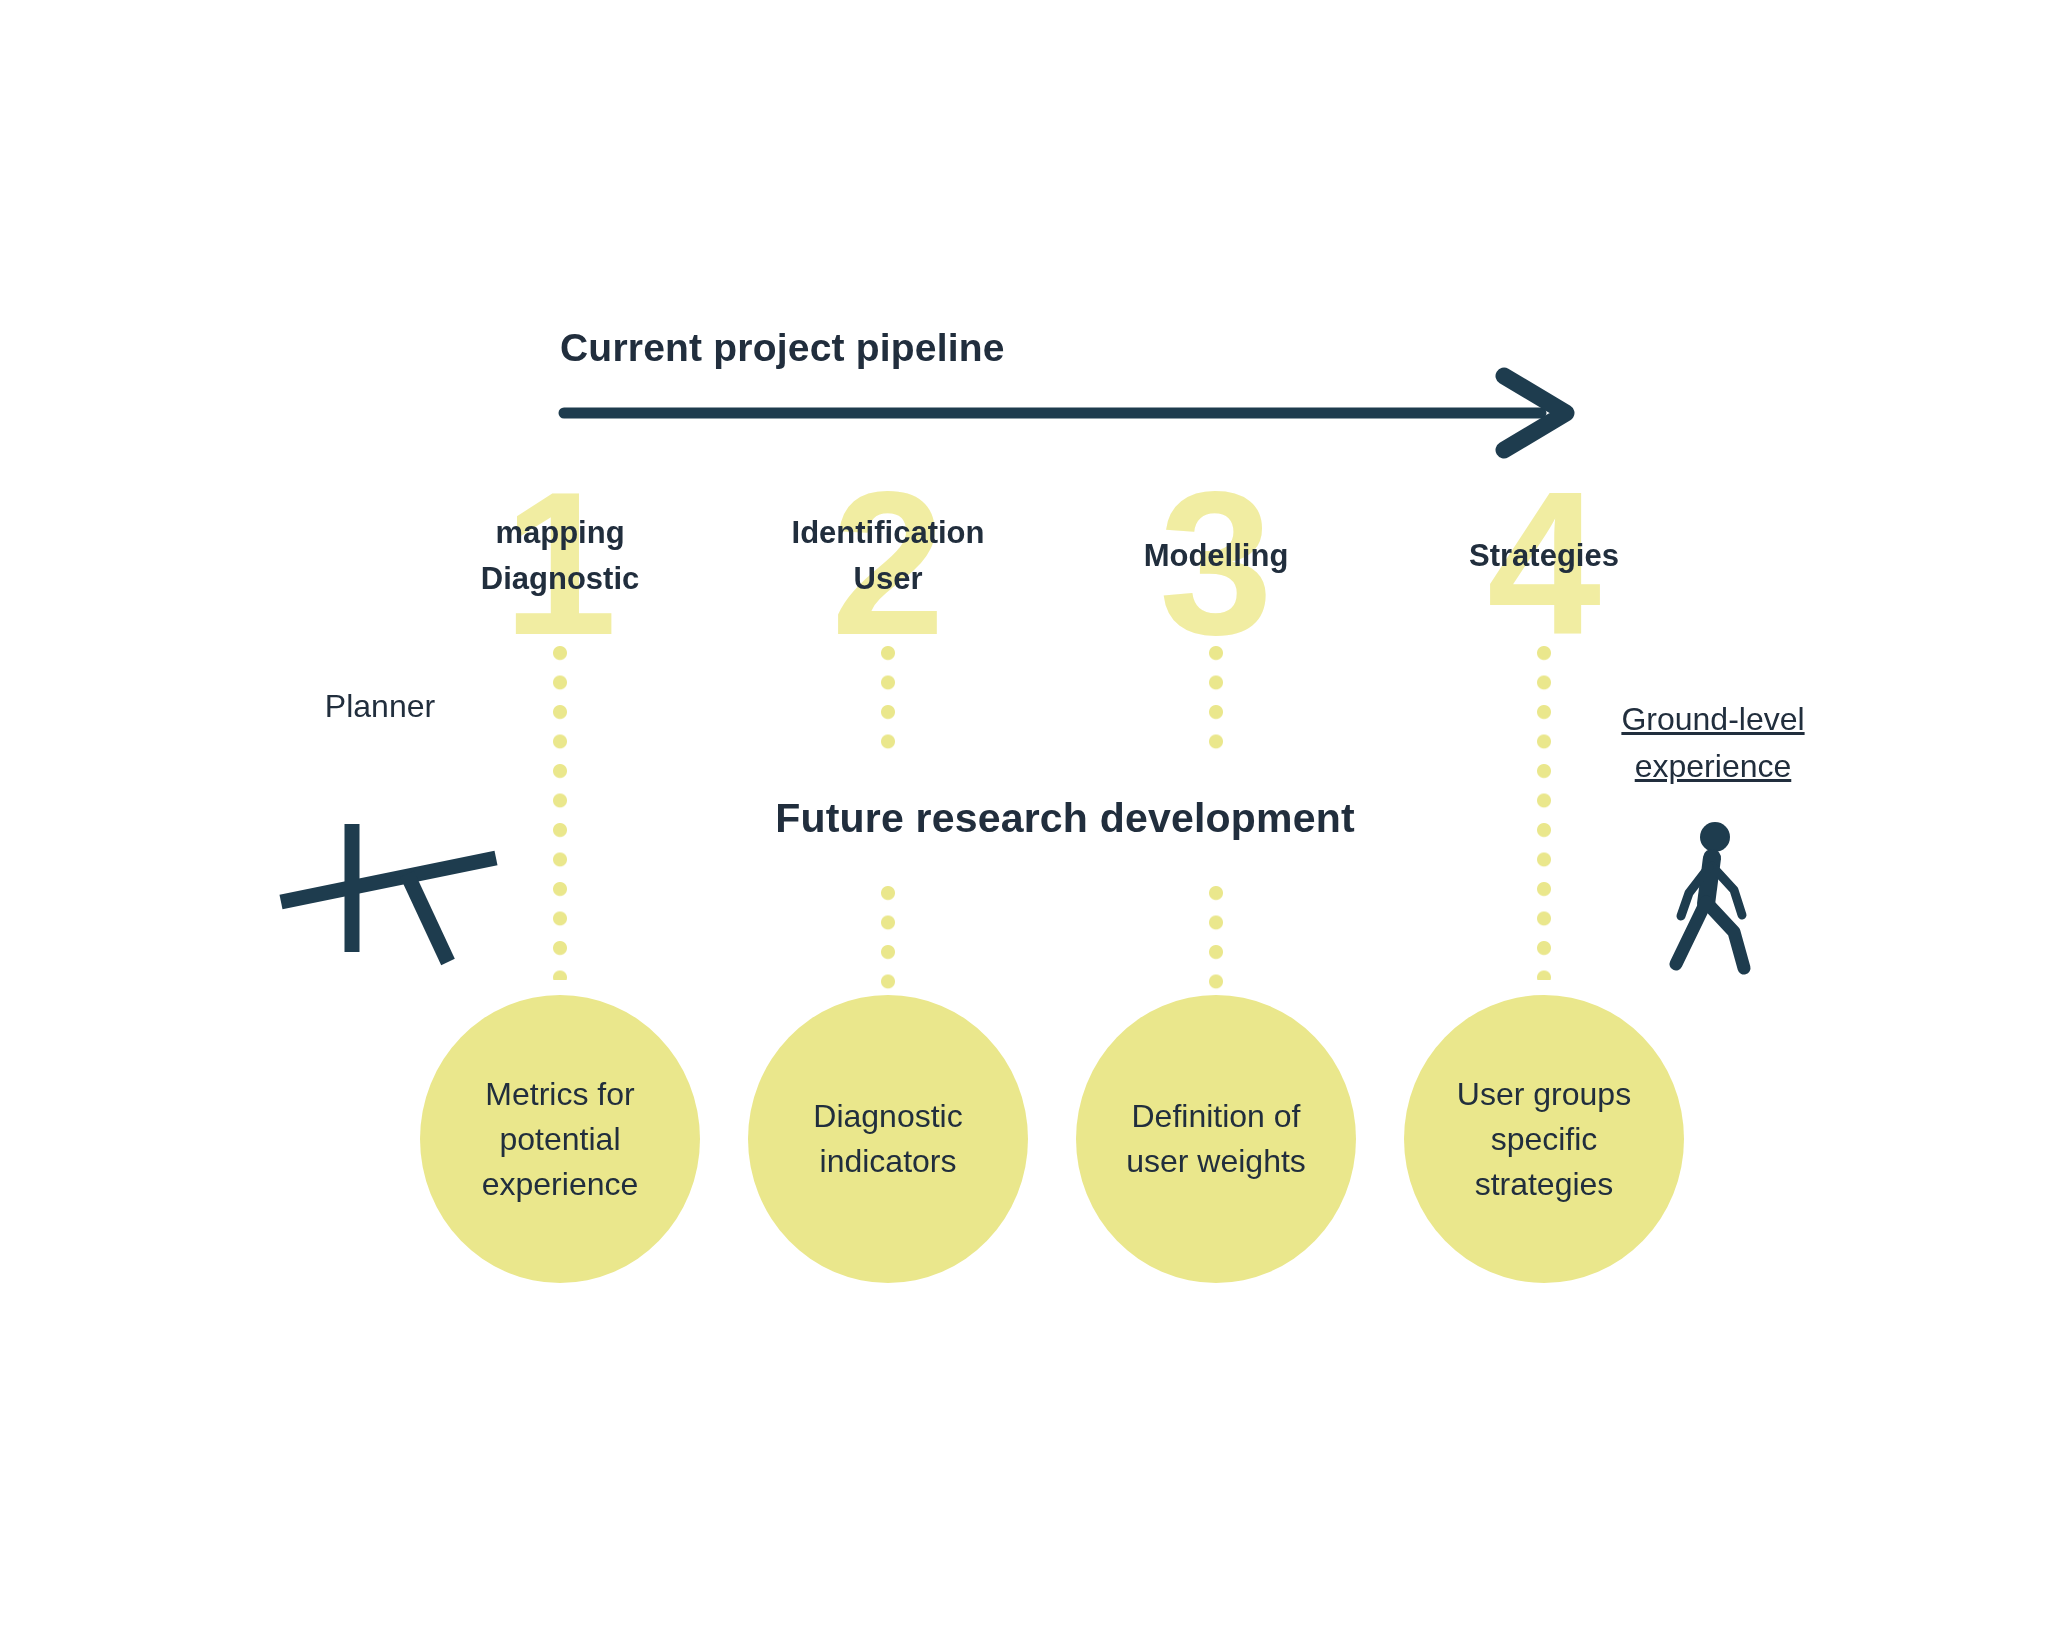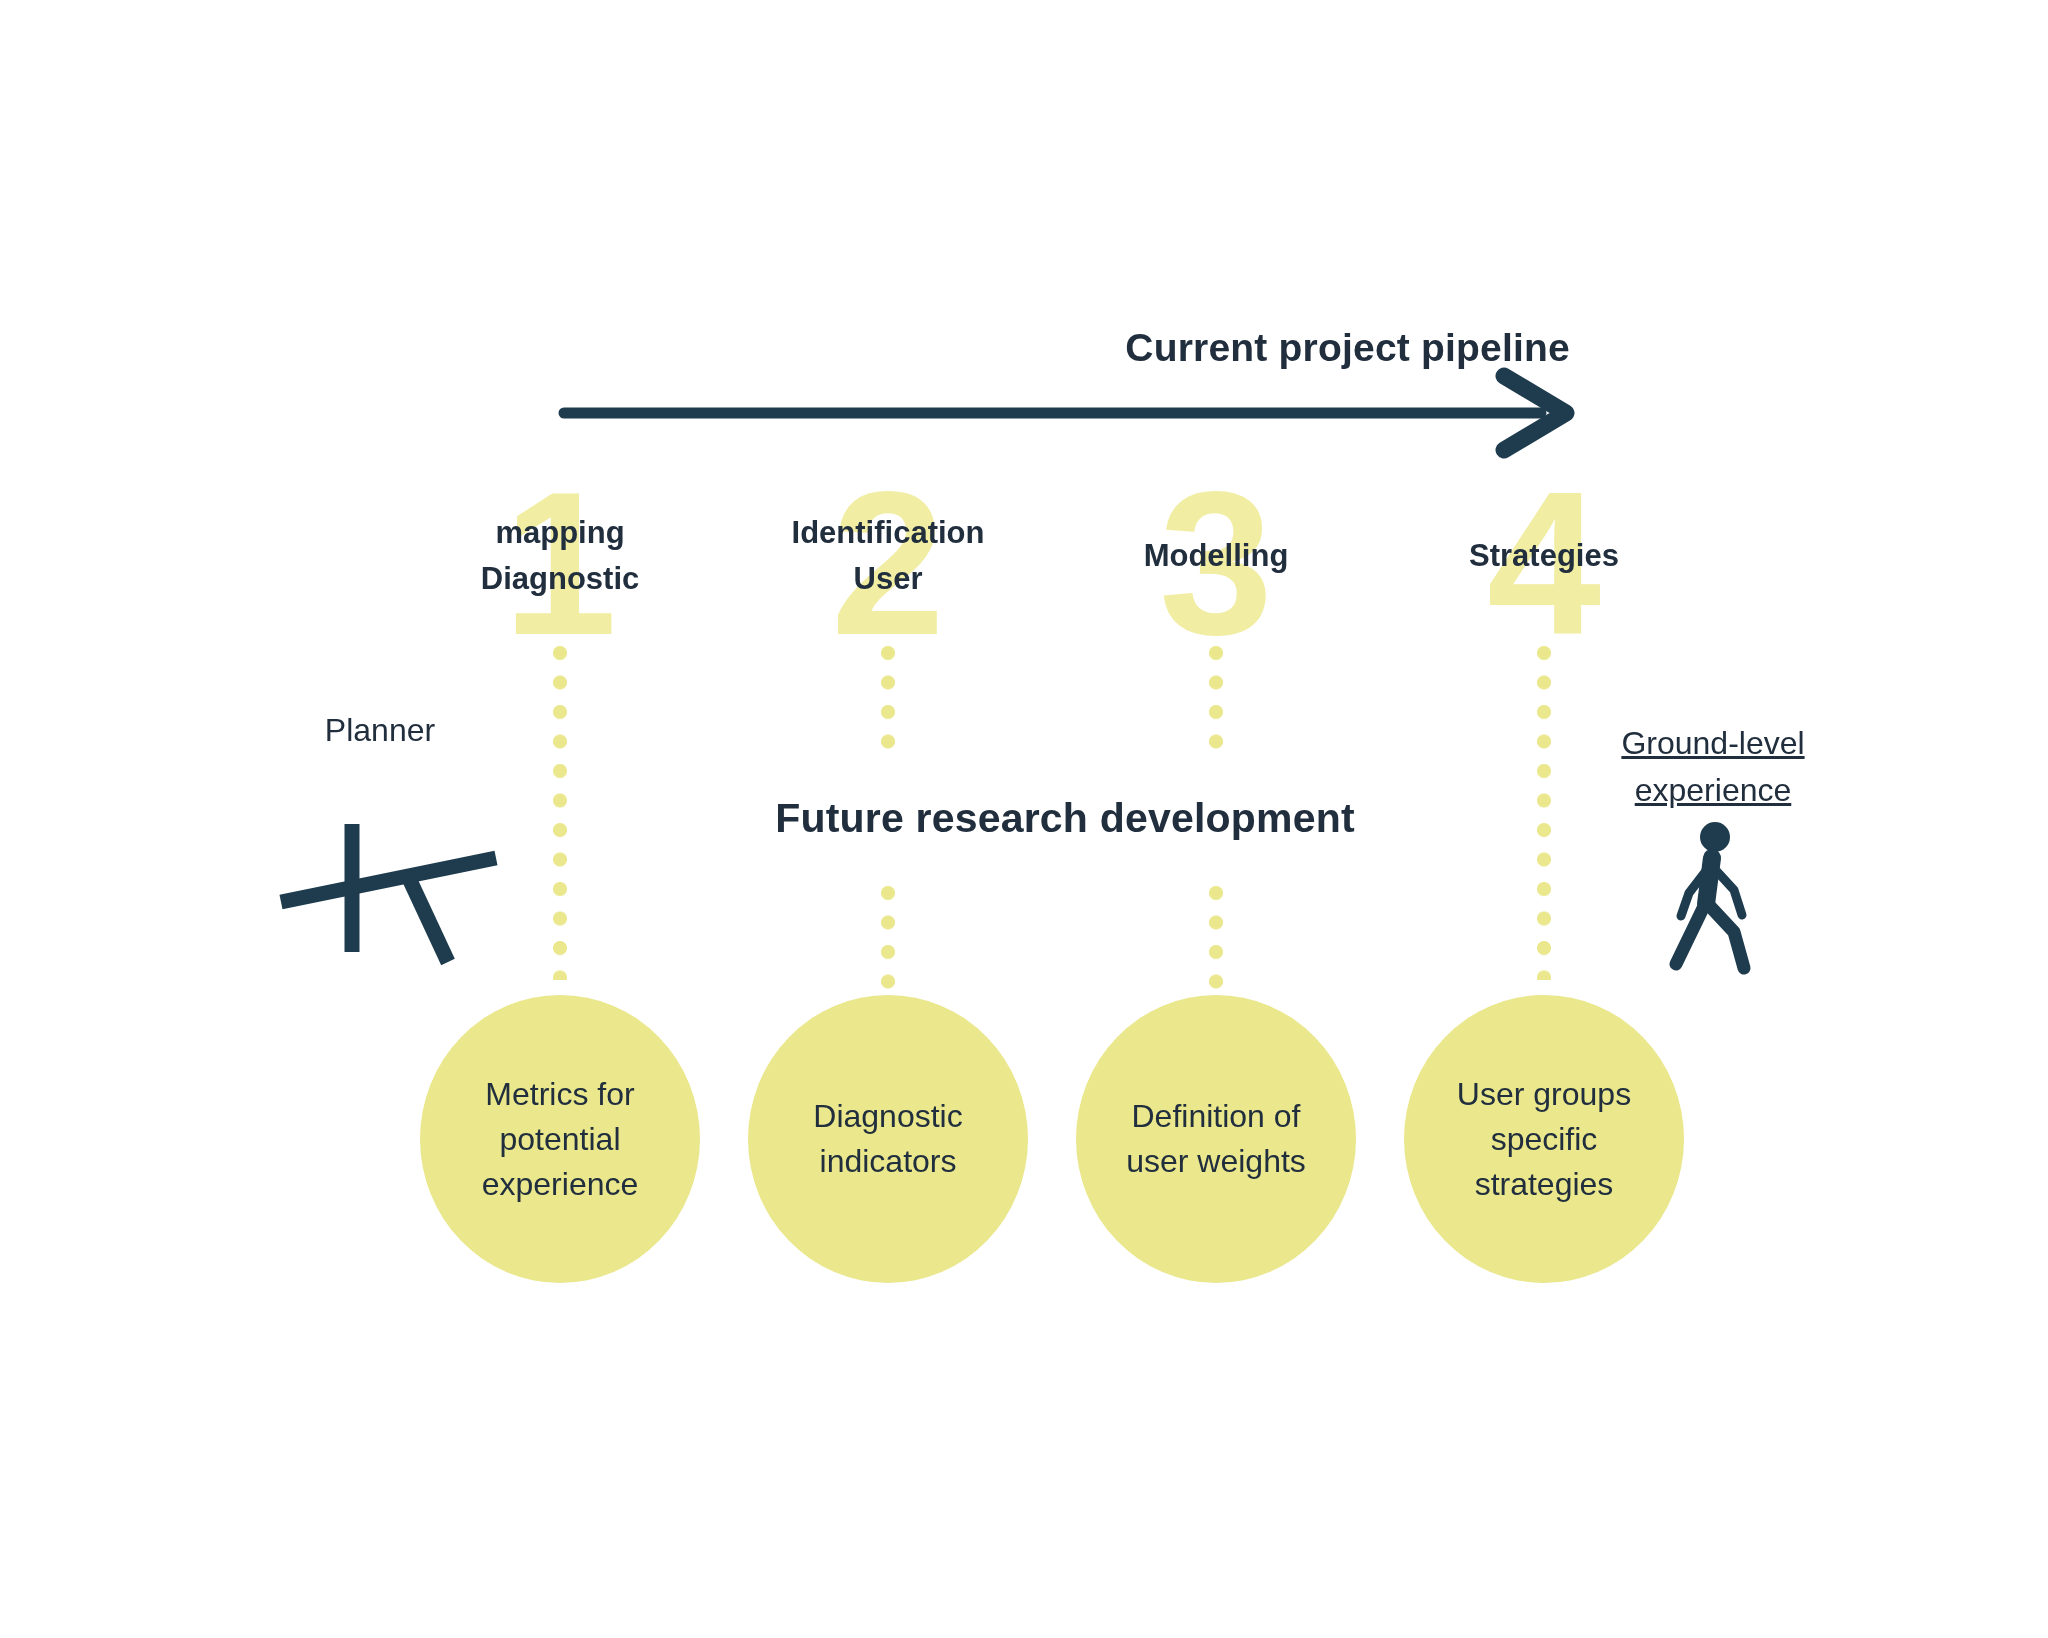--- a/index.html
+++ b/index.html
@@ -10,21 +10,21 @@
   }
   html,body{margin:0;padding:0;background:#ffffff;}
   body{
     width:2048px;height:1638px;position:relative;overflow:hidden;
     font-family:"Liberation Sans", sans-serif;color:var(--navy-text);
   }
   .canvas{position:absolute;inset:0;}
 
   .pipeline-title{
     position:absolute;left:560px;top:326px;width:1010px;
-    text-align:right;font-size:39px;font-weight:700;letter-spacing:.2px;
+    text-align:left;font-size:39px;font-weight:700;letter-spacing:.2px;
   }
   .future-title{
     position:absolute;left:560px;top:795px;width:1010px;
     text-align:center;font-size:41px;font-weight:700;letter-spacing:.2px;
   }
   .arrow-svg{position:absolute;left:556px;top:366px;color:var(--navy);}
 
   .stage{position:absolute;top:460px;width:320px;height:840px;}
   .stage-1{left:400px;}  .stage-2{left:728px;}
   .stage-3{left:1056px;} .stage-4{left:1384px;}
@@ -49,21 +49,21 @@
 
   .bubble{
     position:absolute;top:535px;left:20px;width:280px;height:288px;z-index:2;
     border-radius:50%;background:var(--yellow);
     display:flex;flex-direction:column;justify-content:center;align-items:center;
     text-align:center;font-size:32px;font-weight:500;line-height:45px;
   }
 
   .side-label{
     position:absolute;width:360px;text-align:center;
-    font-size:32px;font-weight:500;line-height:47px;margin-top:24px;
+    font-size:32px;font-weight:500;line-height:47px;
   }
   .side-label.left{left:200px;top:683px;}
   .side-label.right{left:1533px;top:696px;text-decoration:underline;}
 
   .planner-icon-svg{position:absolute;left:268px;top:818px;color:var(--navy);}
   .walker-icon-svg{position:absolute;left:1652px;top:820px;color:var(--navy);}
 </style>
 </head>
 <body>
 

